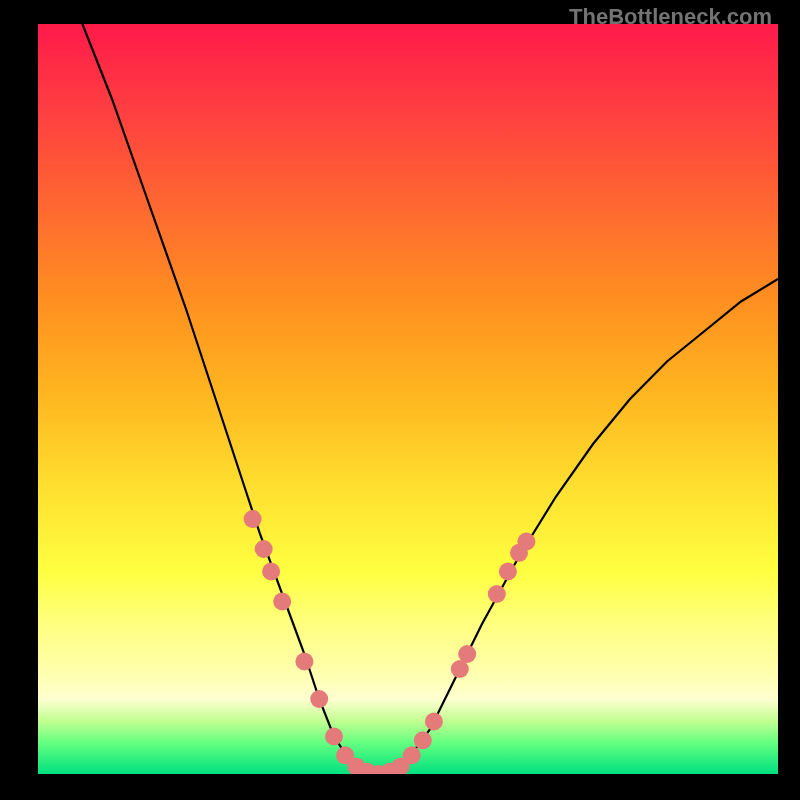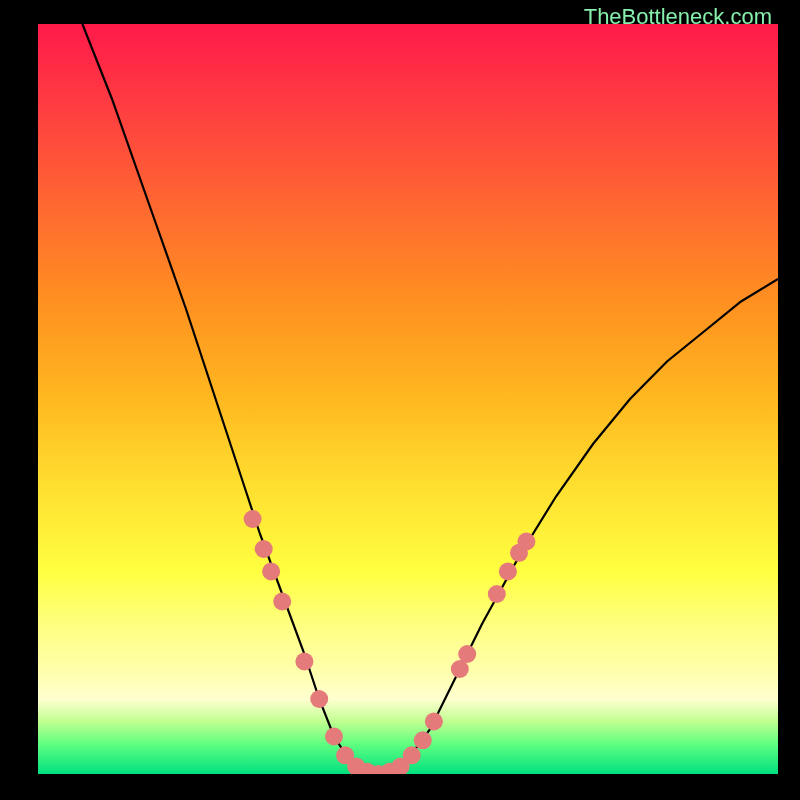--- a/index.html
+++ b/index.html
@@ -23,23 +23,23 @@
       #ffffaa 86%,
       #ffffd0 90%,
       #c0ff90 93%,
       #60ff80 96%,
       #00e080 100%);
   }
   .attribution {
     position: absolute;
     top: 4px;
     right: 28px;
-    color: #86efac;
+    color: #737373;
     font-size: 22px;
-    font-weight: 400;
+    font-weight: 700;
     z-index: 10;
   }
   svg.curves {
     position: absolute;
     left: 0; top: 0;
     width: 740px; height: 750px;
   }
 </style>
 </head>
 <body>

